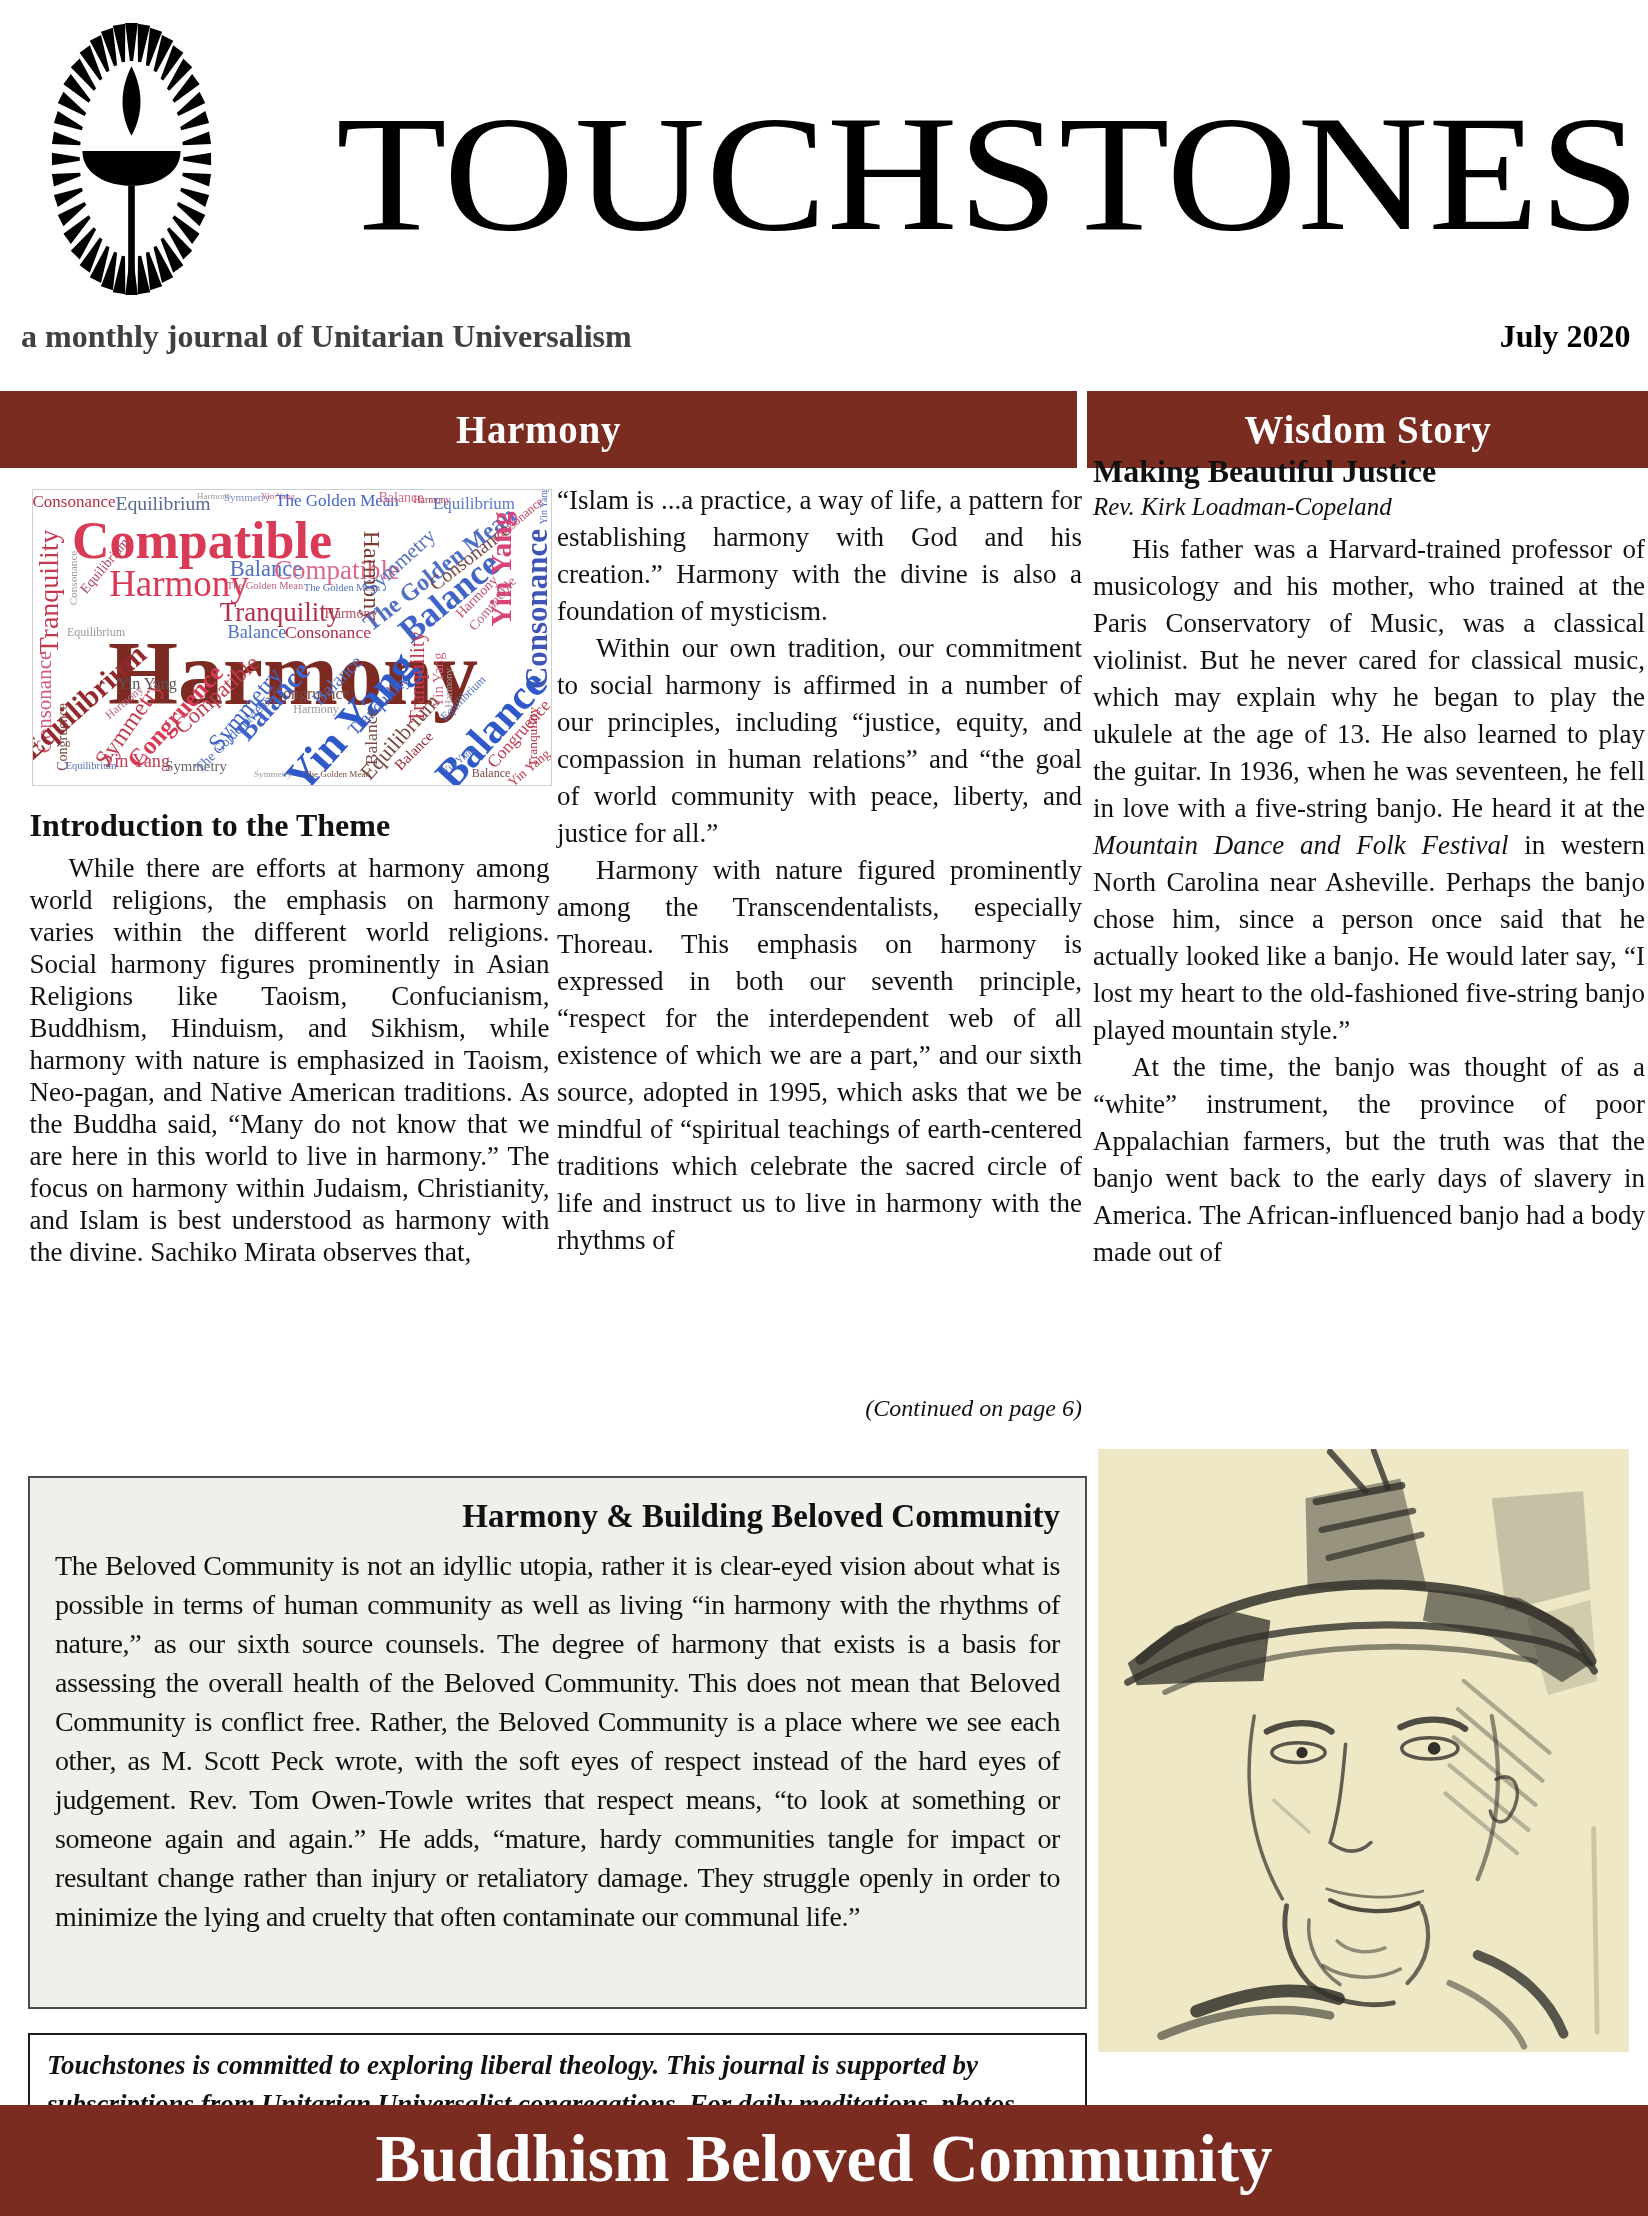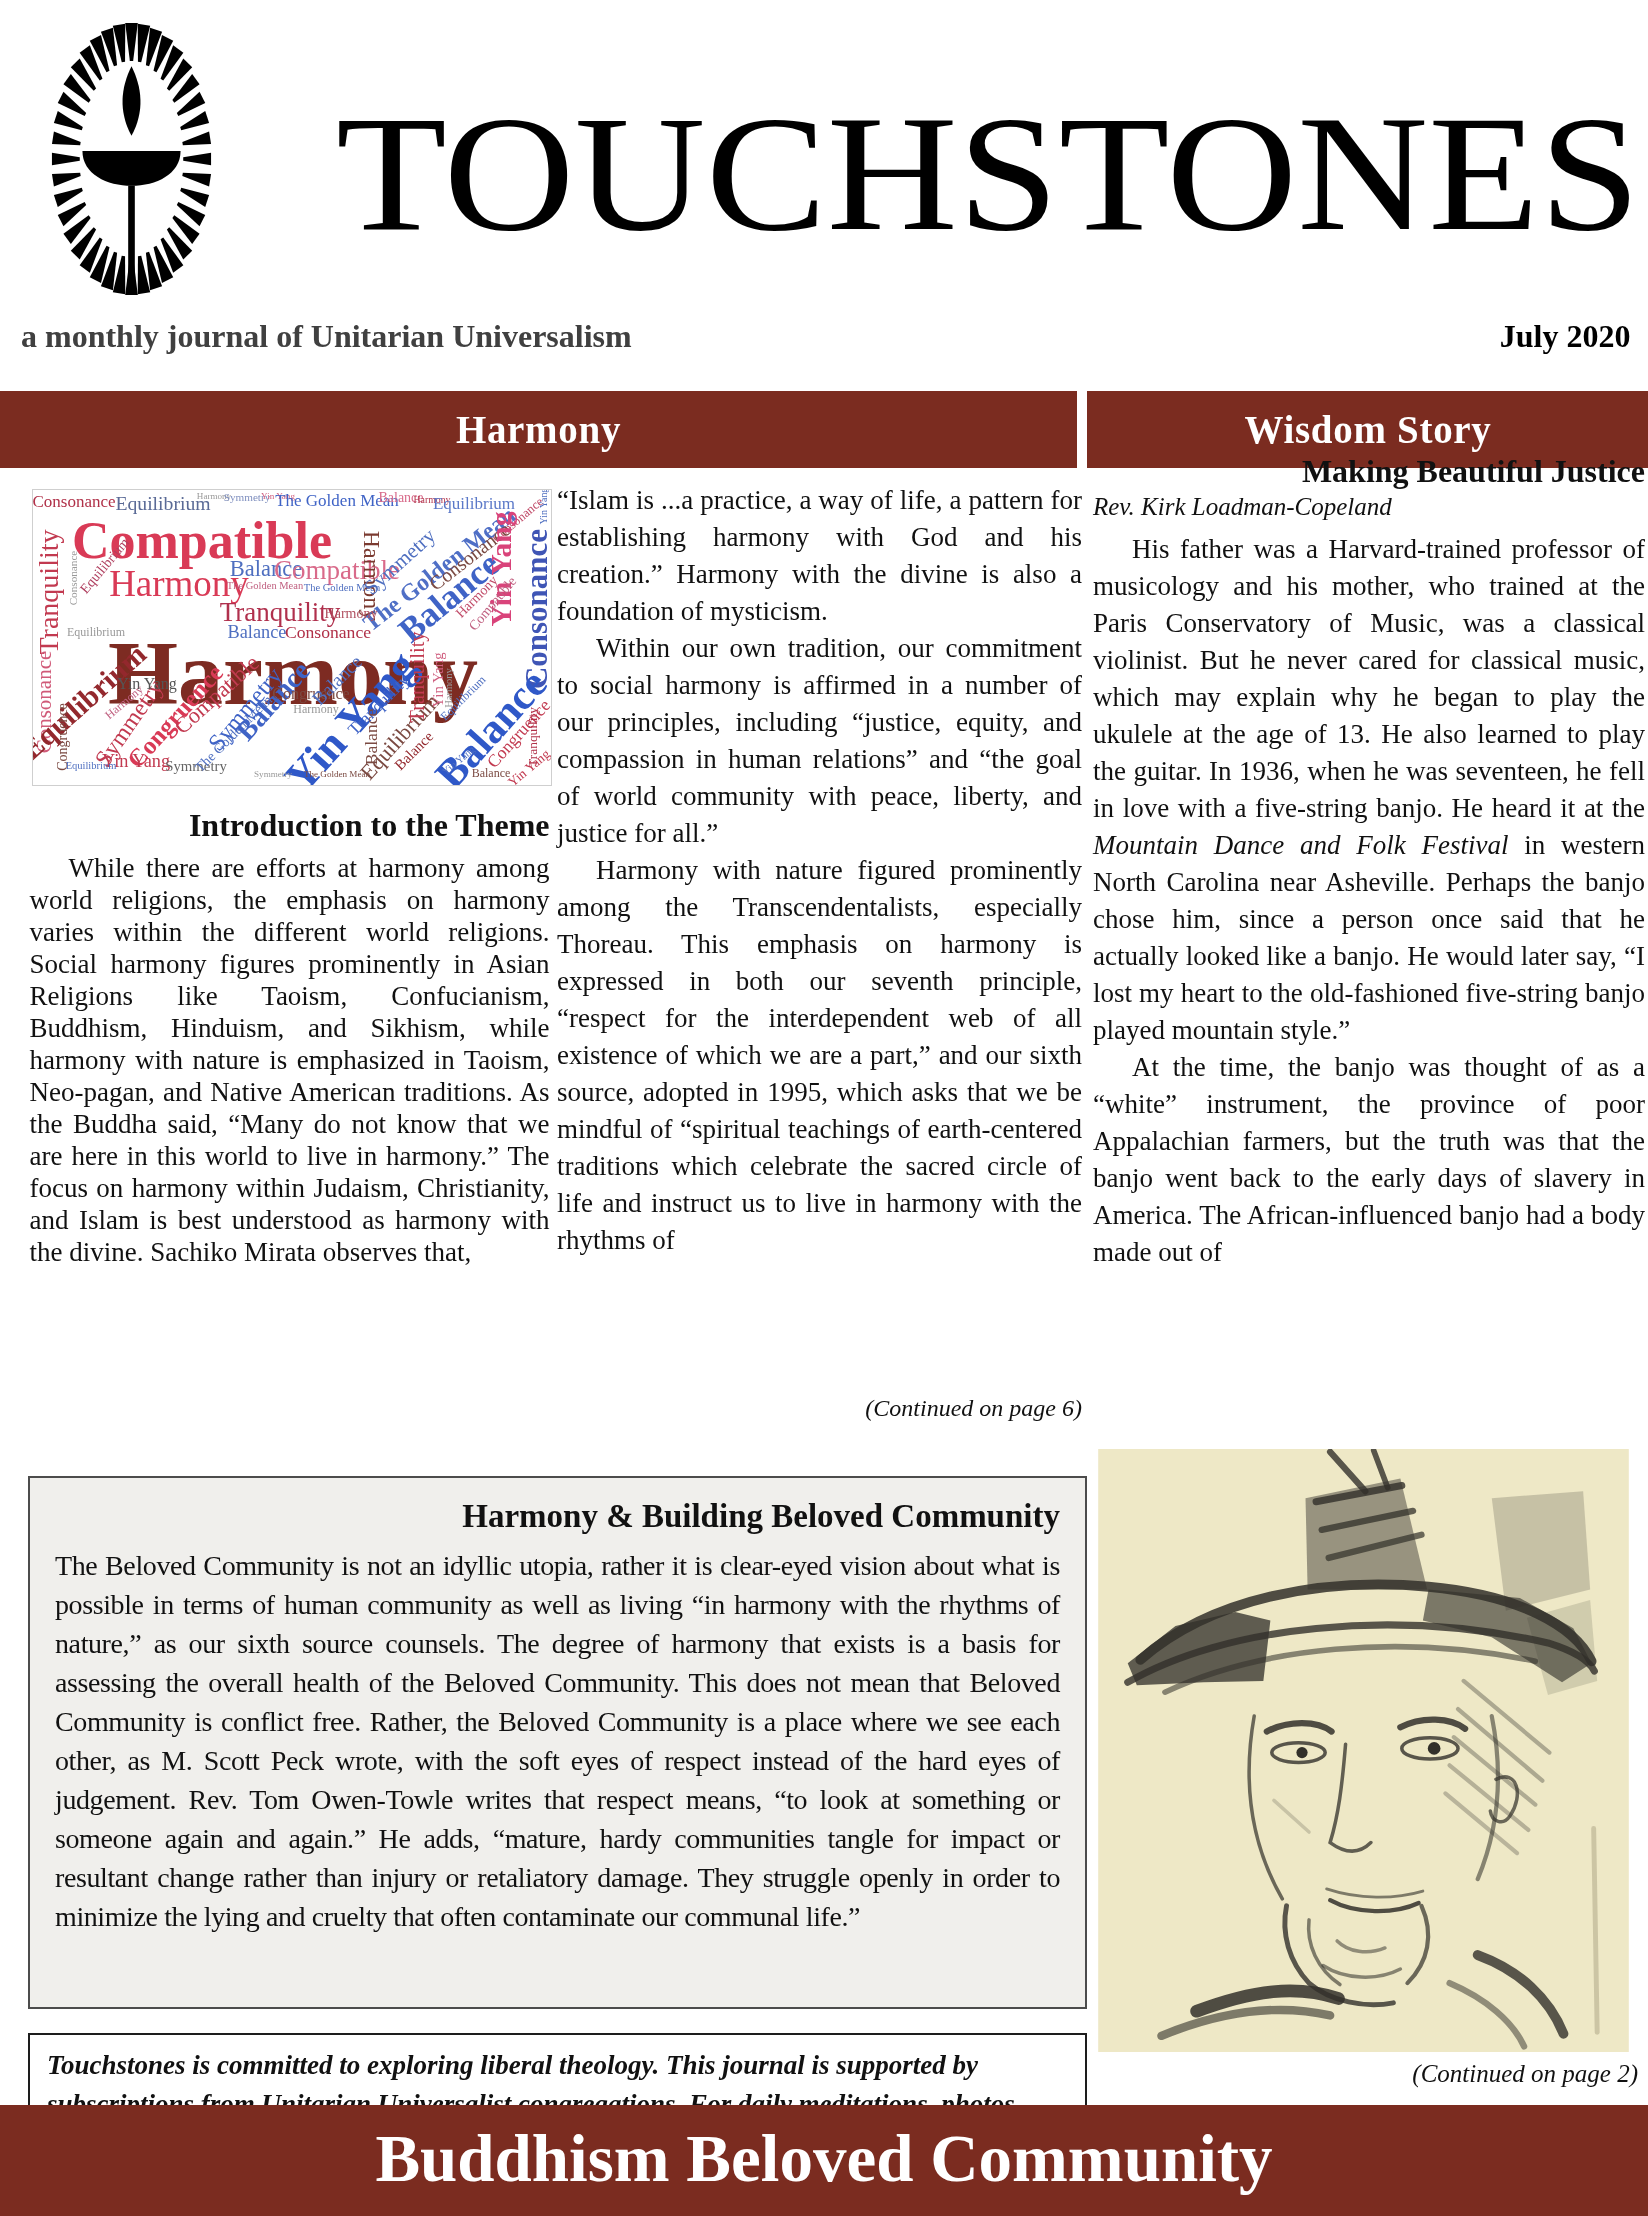--- a/index.html
+++ b/index.html
@@ -13,21 +13,21 @@
 
   
   .bar{background:#7b2c20;height:77px;line-height:77px;text-align:center;color:#fff;
        font-size:39px;font-weight:600;letter-spacing:0.7px;}
 
   
   .wcbox{background:#fff;border:0.7px solid #cfcfcf;overflow:hidden;}
   .wcw{position:absolute;white-space:nowrap;line-height:1;font-family:"Liberation Serif",serif;}
 
   
-  .colhead{font-size:32px;font-weight:700;margin:0 0 8.4px 0;text-align:right;}
+  .colhead{font-size:32px;font-weight:700;margin:0 0 8.4px 0;}
   .byline{font-size:25px;font-style:italic;margin:0 0 9.8px 0;}
   p.body{font-size:27px;text-align:justify;margin:0;}
   .lh46 p.body, p.lh46{line-height:32px;}
   .lh52 p.body, p.lh52{line-height:37px;}
   .indent{text-indent:39px;}
   .continued{font-style:italic;font-size:24px;text-align:right;}
   .it{font-style:italic;}
 
   
   .graybox{background:#f0efec;border:2.1px solid #4c4c4c;padding:9.8px 25px 14px 25px;box-sizing:border-box;}
@@ -257,18 +257,17 @@
       <path d="M340,700 C356,716 384,720 408,710" stroke-width="5" opacity="0.5"></path>
       <path d="M320,735 C350,755 398,757 430,740" stroke-width="5" opacity="0.55"></path>
 
       <path d="M140,800 C220,770 282,762 342,782" stroke-width="18" opacity="0.85"></path>
       <path d="M90,835 C180,798 260,790 330,806" stroke-width="12" opacity="0.6"></path>
       <path d="M540,720 C600,742 642,782 662,832" stroke-width="14" opacity="0.8"></path>
       <path d="M500,760 C552,782 590,815 606,850" stroke-width="9" opacity="0.5"></path>
     </g>
   </svg>
 
-  <div class="abs continued" style="left:1093px;top:2060px;width:545px;font-size:25px;">(Continued on page 2)</div>
 
   <div class="abs banner" style="left:0;top:2105px;width:1648px;">Buddhism Beloved Community</div>
 
 </div>
 
 
 </body></html>

